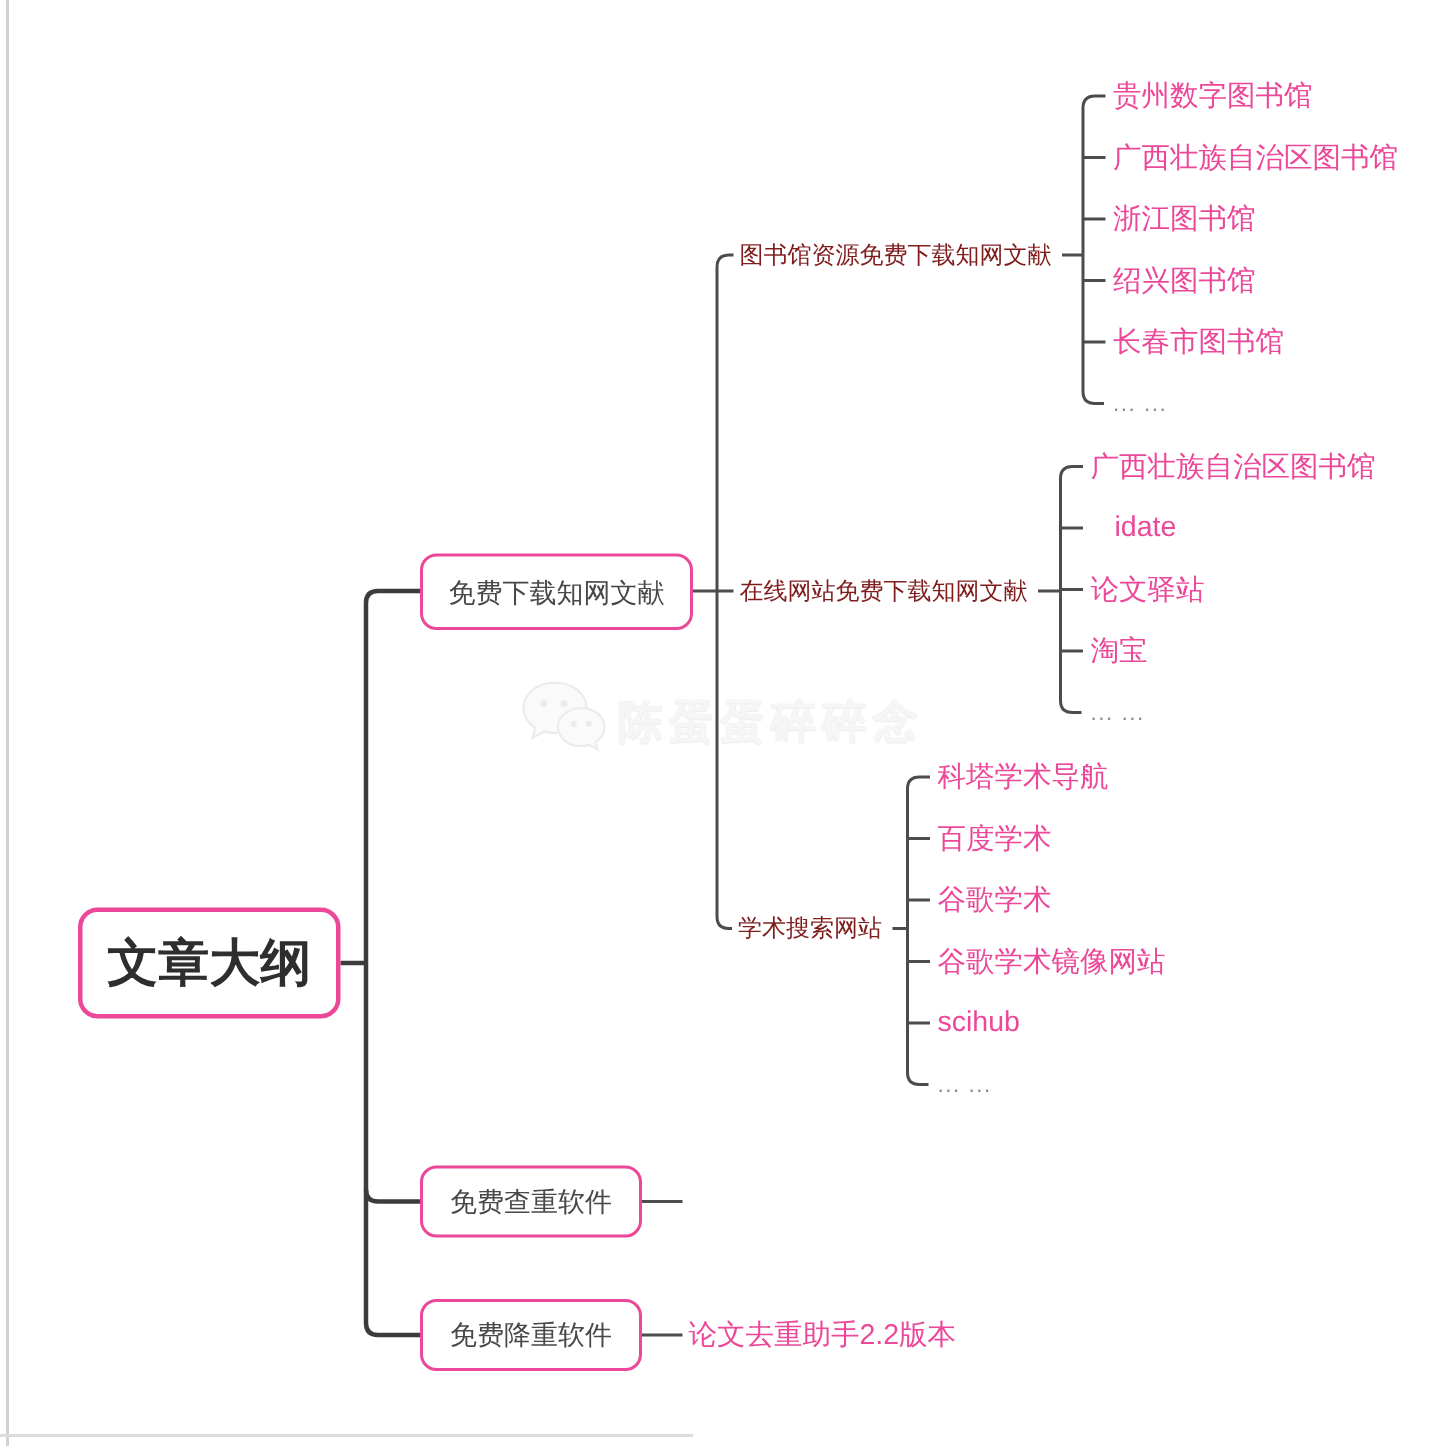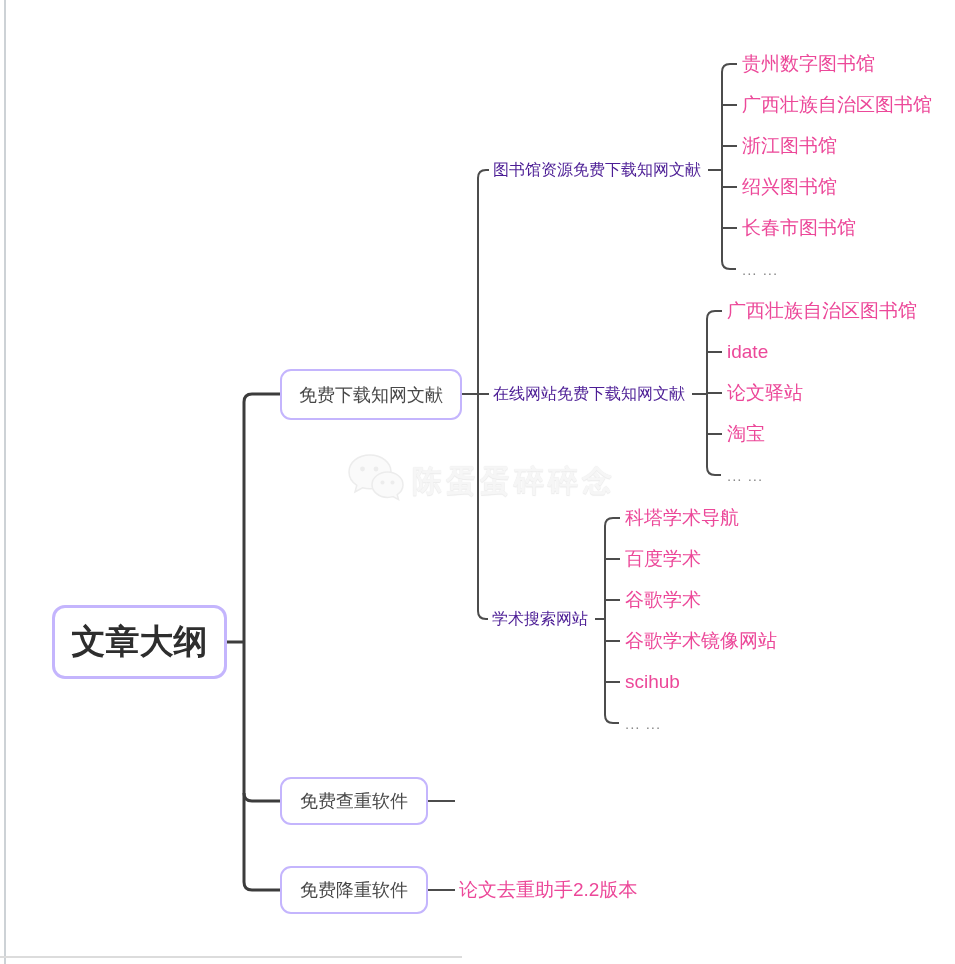--- a/index.html
+++ b/index.html
@@ -19,33 +19,33 @@
     font-size:30px;font-weight:bold;letter-spacing:4px;margin-left:8px;
     color:#f6f6f6;text-shadow:0 0 1px #e6e6e6,0 1px 1px #ededed;
     white-space:nowrap;
   }
 
   svg.wires{position:absolute;left:0;top:0;z-index:1;}
 
   
   .node-box{
     position:absolute;z-index:2;background:#ffffff;
-    border:3px solid #c4b5fd;border-radius:11px;
+    border:3px solid #ec4899;border-radius:11px;
     display:flex;align-items:center;justify-content:center;
     box-sizing:border-box;white-space:nowrap;
   }
   .root-box{left:52px;top:605px;width:175px;height:74px;font-size:34px;font-weight:bold;color:#2e2e2e;border-radius:13px;}
   .b1-box{left:280px;top:369px;width:182px;height:51px;font-size:18px;color:#484848;border-width:2.5px;}
   .b2-box{left:280px;top:777px;width:148px;height:48px;font-size:18px;color:#484848;border-width:2.5px;}
   .b3-box{left:280px;top:866px;width:148px;height:48px;font-size:18px;color:#484848;border-width:2.5px;}
 
   
   .mid-label{
     position:absolute;z-index:2;height:24px;display:flex;align-items:center;
-    font-size:16px;color:#4c1d95;white-space:nowrap;
+    font-size:16px;color:#7f1d1d;white-space:nowrap;
   }
   .mid-label .fill-line{flex:1 1 auto;min-width:8px;height:0;border-top:2px solid #4c4c4c;margin-left:7px;}
   .mid1{left:493px;top:158px;width:229px;}
   .mid2{left:493px;top:382px;width:214px;}
   .mid3{left:492px;top:607px;width:113px;}
 
   
   .leaf{
     position:absolute;z-index:2;height:24px;display:flex;align-items:center;
     font-size:19px;color:#ec4899;white-space:nowrap;
@@ -152,21 +152,21 @@
   <div class="leaf" style="left:742px;top:216px;">
       <span>长春市图书馆</span>
     </div>
   <div class="leaf dots" style="left:742px;top:257px;">
       <span>... ...</span>
     </div>
 
   <div class="leaf" style="left:727px;top:299px;">
       <span>广西壮族自治区图书馆</span>
     </div>
-  <div class="leaf" style="left:727px;top:340px;text-align:right;">
+  <div class="leaf" style="left:743px;top:340px;text-align:right;">
       <span>idate</span>
     </div>
   <div class="leaf" style="left:727px;top:381px;">
       <span>论文驿站</span>
     </div>
   <div class="leaf" style="left:727px;top:422px;">
       <span>淘宝</span>
     </div>
   <div class="leaf dots" style="left:727px;top:463px;">
       <span>... ...</span>

